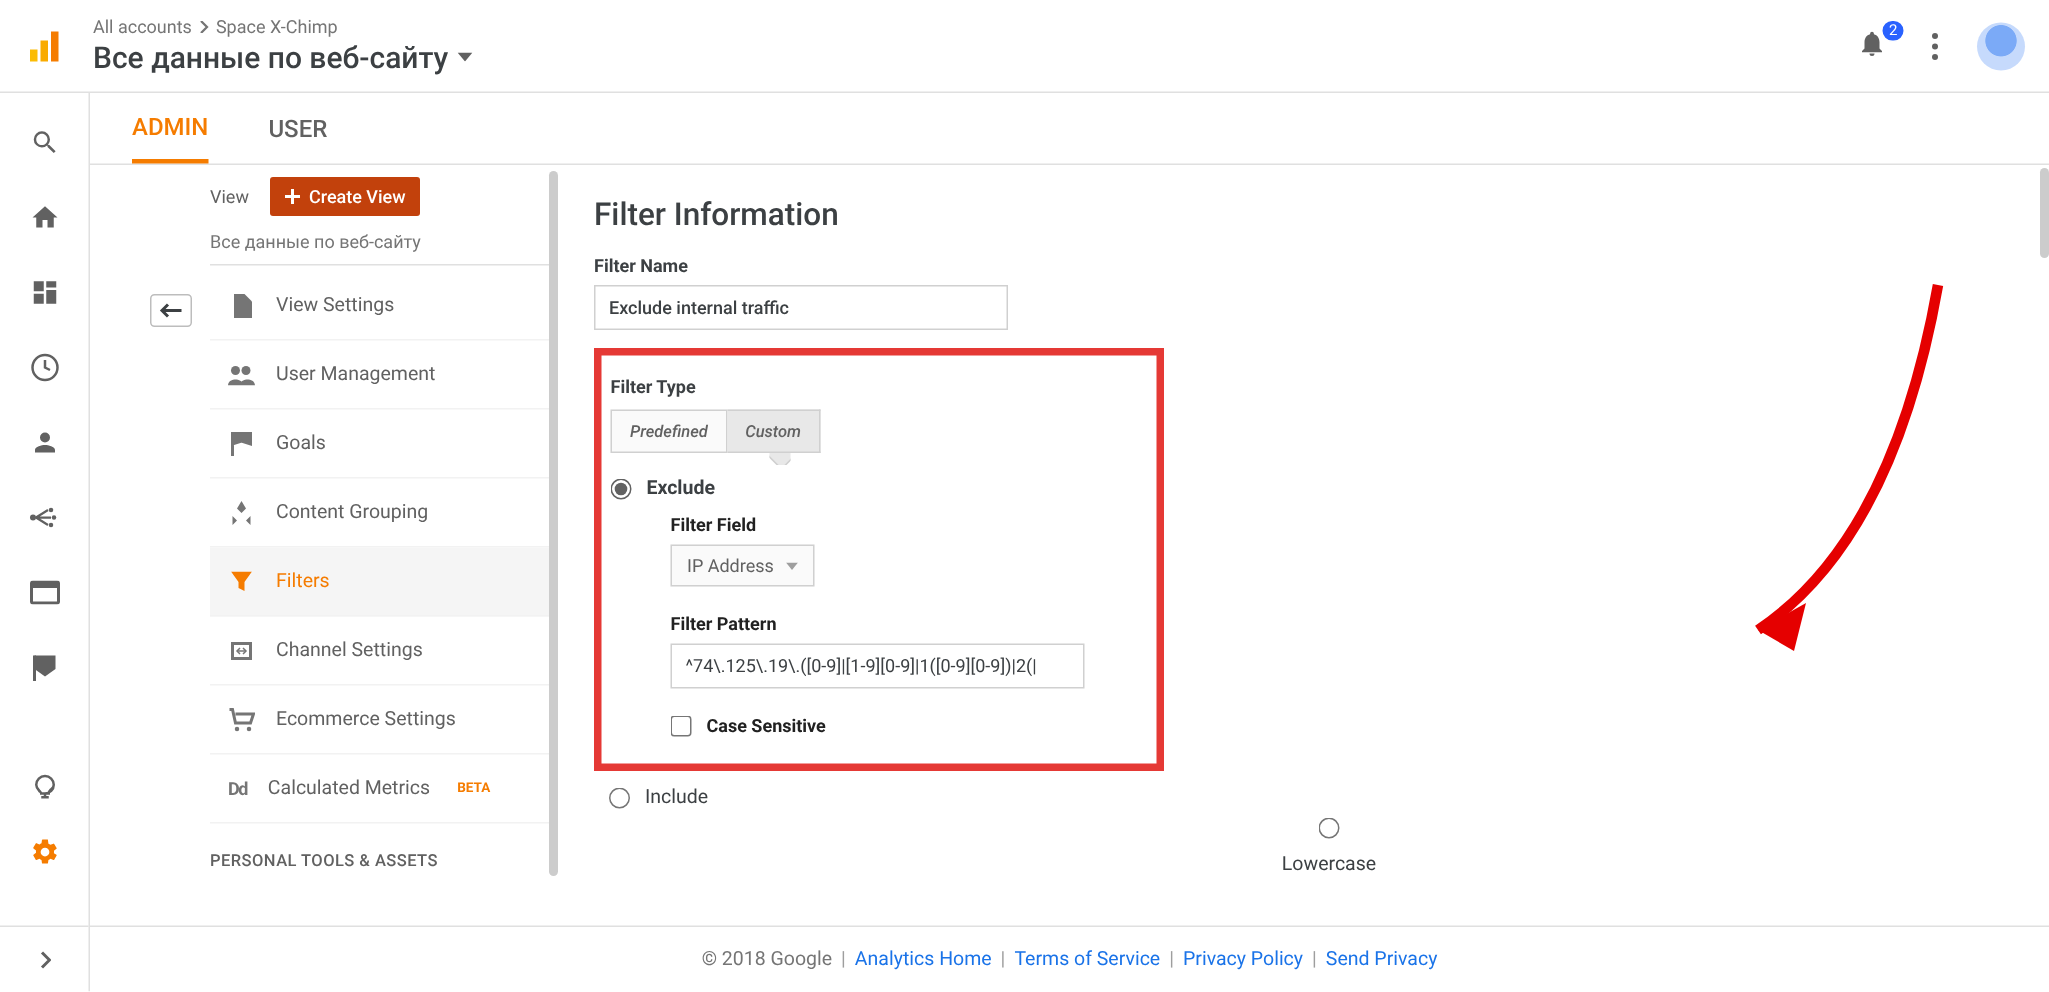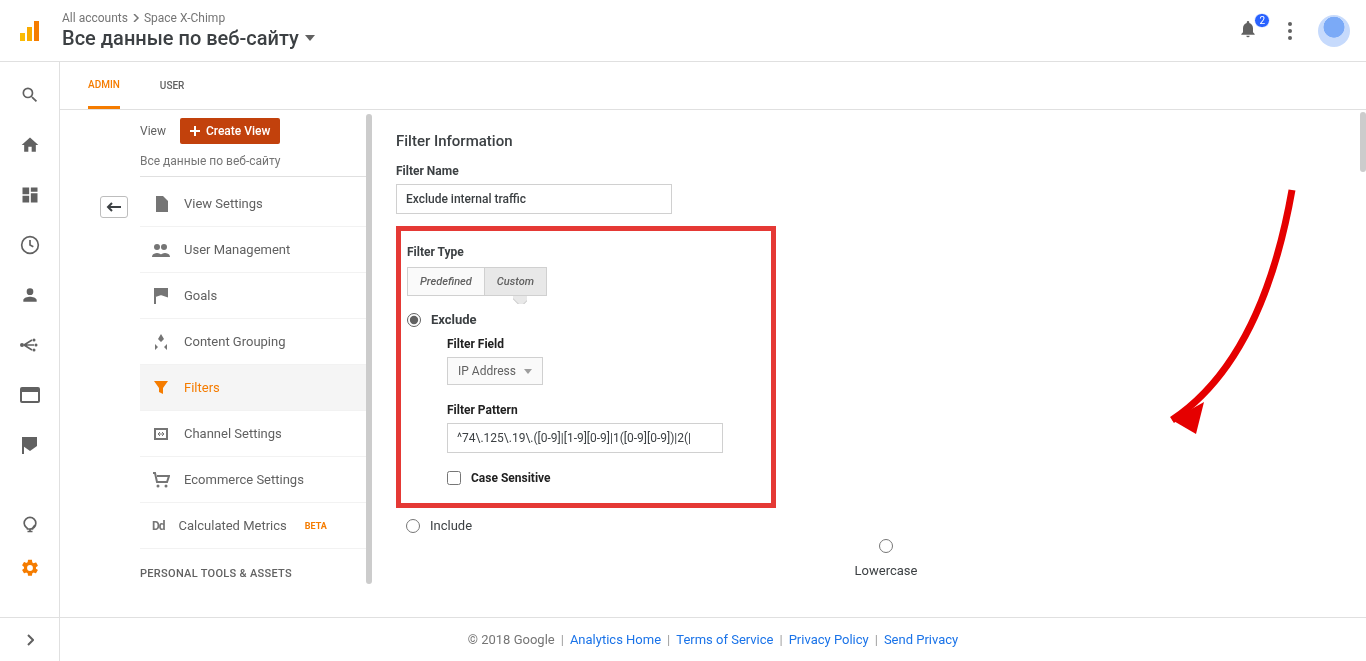--- a/index.html
+++ b/index.html
@@ -29,21 +29,21 @@
 .rail-spacer { flex:1; }
 .rail-bottom { display:flex; flex-direction:column; align-items:center; gap: 22px; padding-bottom: 10px;}
 .rail-icon.active { color: #f57c00; }
 .rail-expand { border-top:1px solid #e0e0e0; width:100%; height:44px; display:flex; align-items:center; justify-content:center; cursor:pointer;}
 
 
 .main { flex: 1; display: flex; flex-direction: column; min-width: 0;}
 
 
 .tabs { height: 48px; display: flex; align-items: center; gap: 40px; padding-left: 28px; border-bottom: 1px solid #e0e0e0;}
-.tab { font-size: 10px; font-weight: 500; color: #616161; cursor: pointer; height: 100%; display: flex; align-items: center; }
+.tab { font-size: 16px; font-weight: 500; color: #616161; cursor: pointer; height: 100%; display: flex; align-items: center; }
 .tab.active { color: #f57c00; border-bottom: 3px solid #f57c00; }
 
 
 .content-row { flex: 1; display: flex; min-height: 0; padding-left: 40px;}
 
 .back-col { width: 40px; padding-top: 86px;}
 .back-btn { width: 28px; height: 22px; border: 1px solid #bdbdbd; border-radius: 3px; background: #fff; display:flex; align-items:center; justify-content:center; cursor: pointer;}
 
 .view-col { width: 226px; padding-top: 8px; }
 .view-header { display: flex; align-items: center; gap: 14px; margin-bottom: 10px;}
@@ -55,21 +55,21 @@
 .nav-item.active { background: #f5f5f5; color: #f57c00; }
 .nav-item.active .nav-ico { color: #f57c00; }
 .nav-ico { width: 18px; height: 18px; color: #757575; display:flex; align-items:center; justify-content:center;}
 .nav-beta { color: #f57c00; font-size: 9px; font-weight: 700; margin-left: 4px;}
 .section-title { font-size: 11px; font-weight: 500; color: #616161; padding: 18px 0 6px 0; letter-spacing: 0.3px;}
 
 .scroll-indicator { width: 6px; background: #ccc; border-radius: 3px; }
 
 
 .panel-wrap { flex: 1; position: relative; padding: 22px 0 0 24px; min-width:0;}
-.panel-title { font-size: 15px; font-weight: 500; color: #3c4043; margin-bottom: 14px;}
+.panel-title { font-size: 21px; font-weight: 500; color: #3c4043; margin-bottom: 14px;}
 .field-label { font-size: 12px; font-weight: 700; color: #3c4043; margin-bottom: 6px;}
 .text-input { border: 1px solid #d0d0d0; font-size: 12px; padding: 7px 9px; width: 276px; color: #3c4043; background:#fff;}
 
 .highlight-box { border: 5px solid #e53935; padding: 14px 16px 18px 6px; margin-top: 12px; width: 380px;}
 .seg-row { display: flex; margin-top: 8px; position:relative;font-style:italic;}
 .seg-btn { font-size: 11px; font-weight: 500; color: #616161; border: 1px solid #d0d0d0; padding: 7px 12px; background: #fafafa; cursor: pointer;}
 .seg-btn.sel { background: #e8e8e8; }
 .seg-btn + .seg-btn { border-left: none; }
 .seg-pointer { position:absolute; top: 100%; left: 106px; width: 14px; height: 8px; overflow:hidden;}
 .seg-pointer::after { content:""; position:absolute; top:-8px; left:0; width:14px; height:14px; background:#e8e8e8; border:1px solid #d0d0d0; transform: rotate(45deg);}

